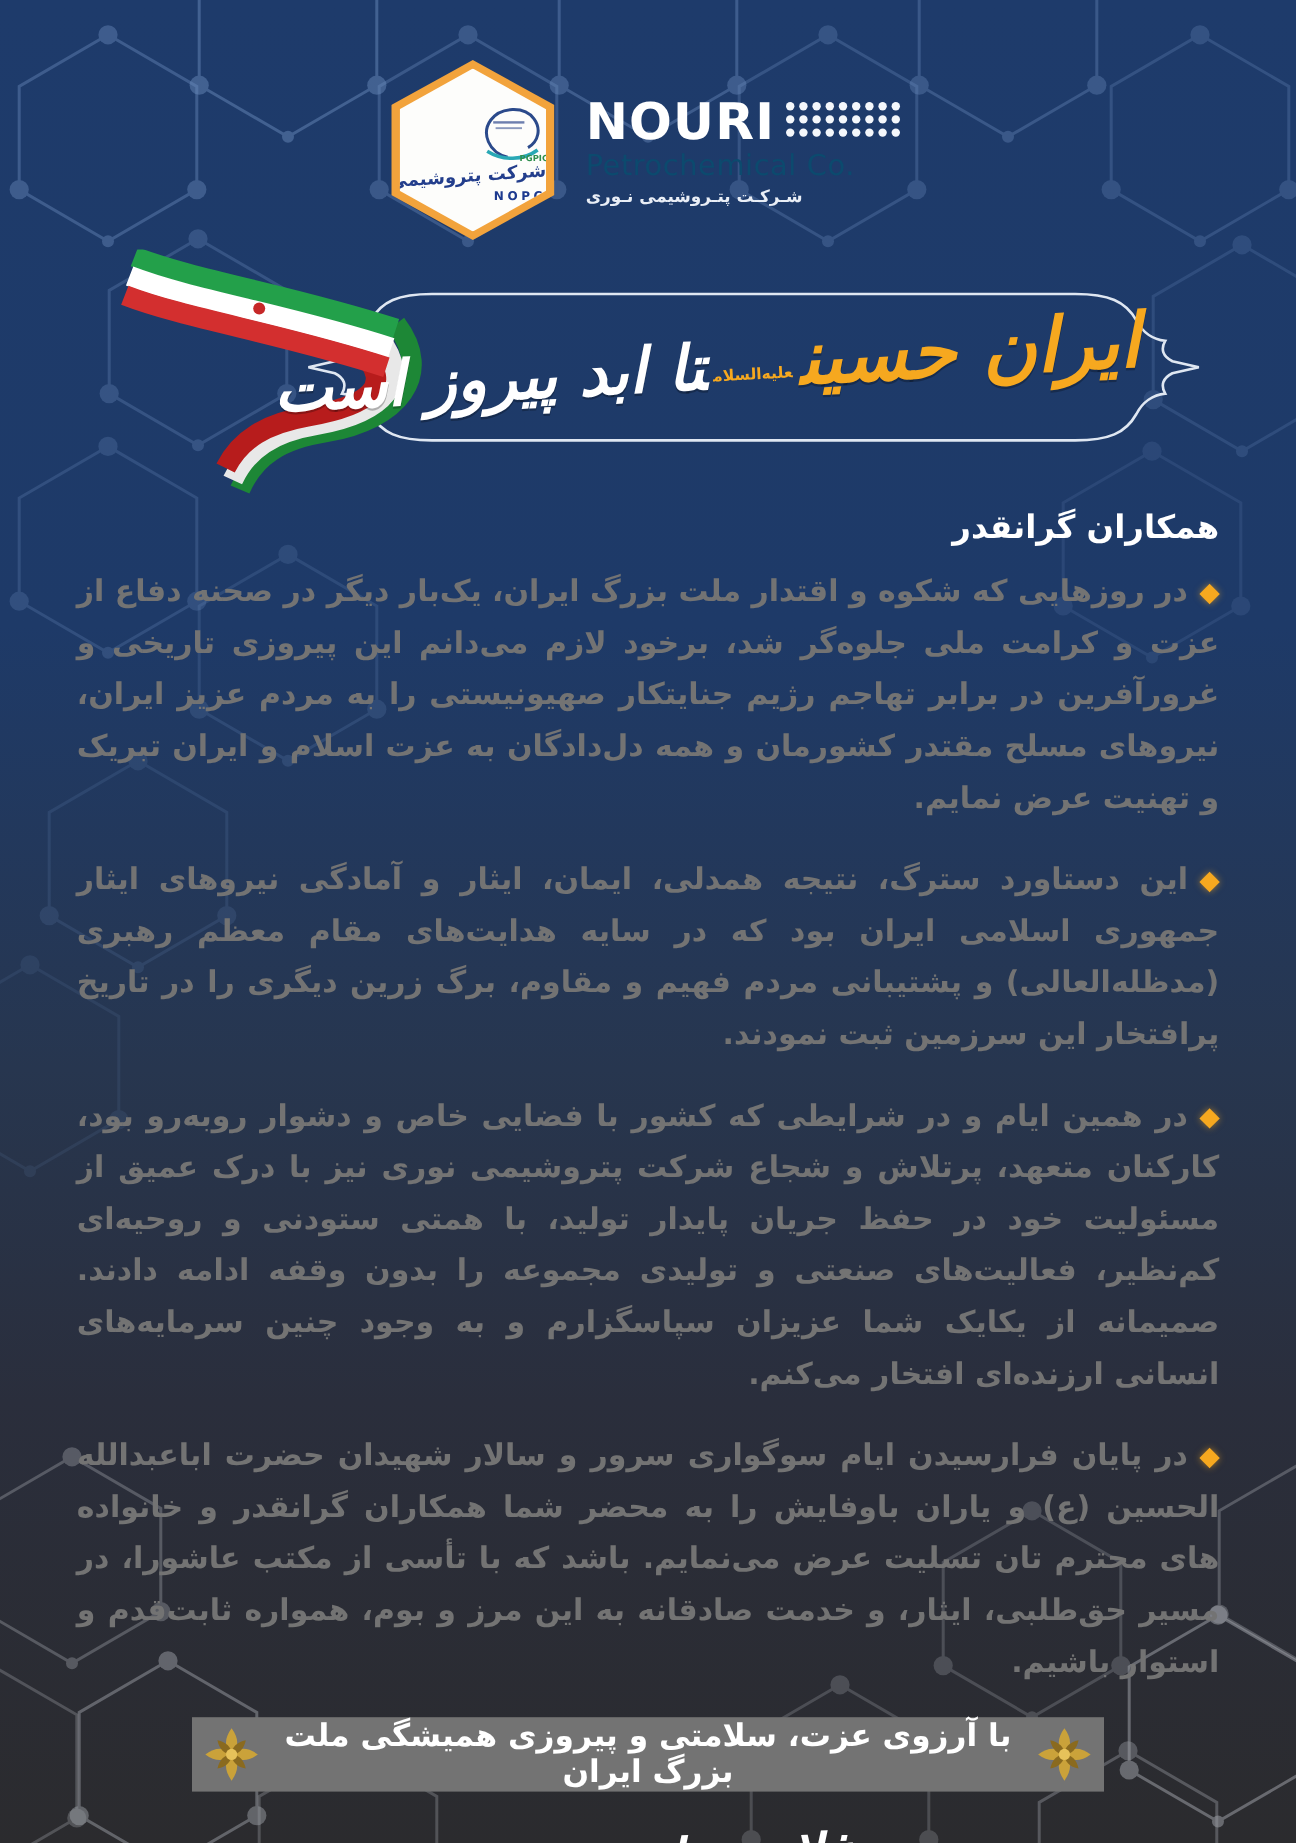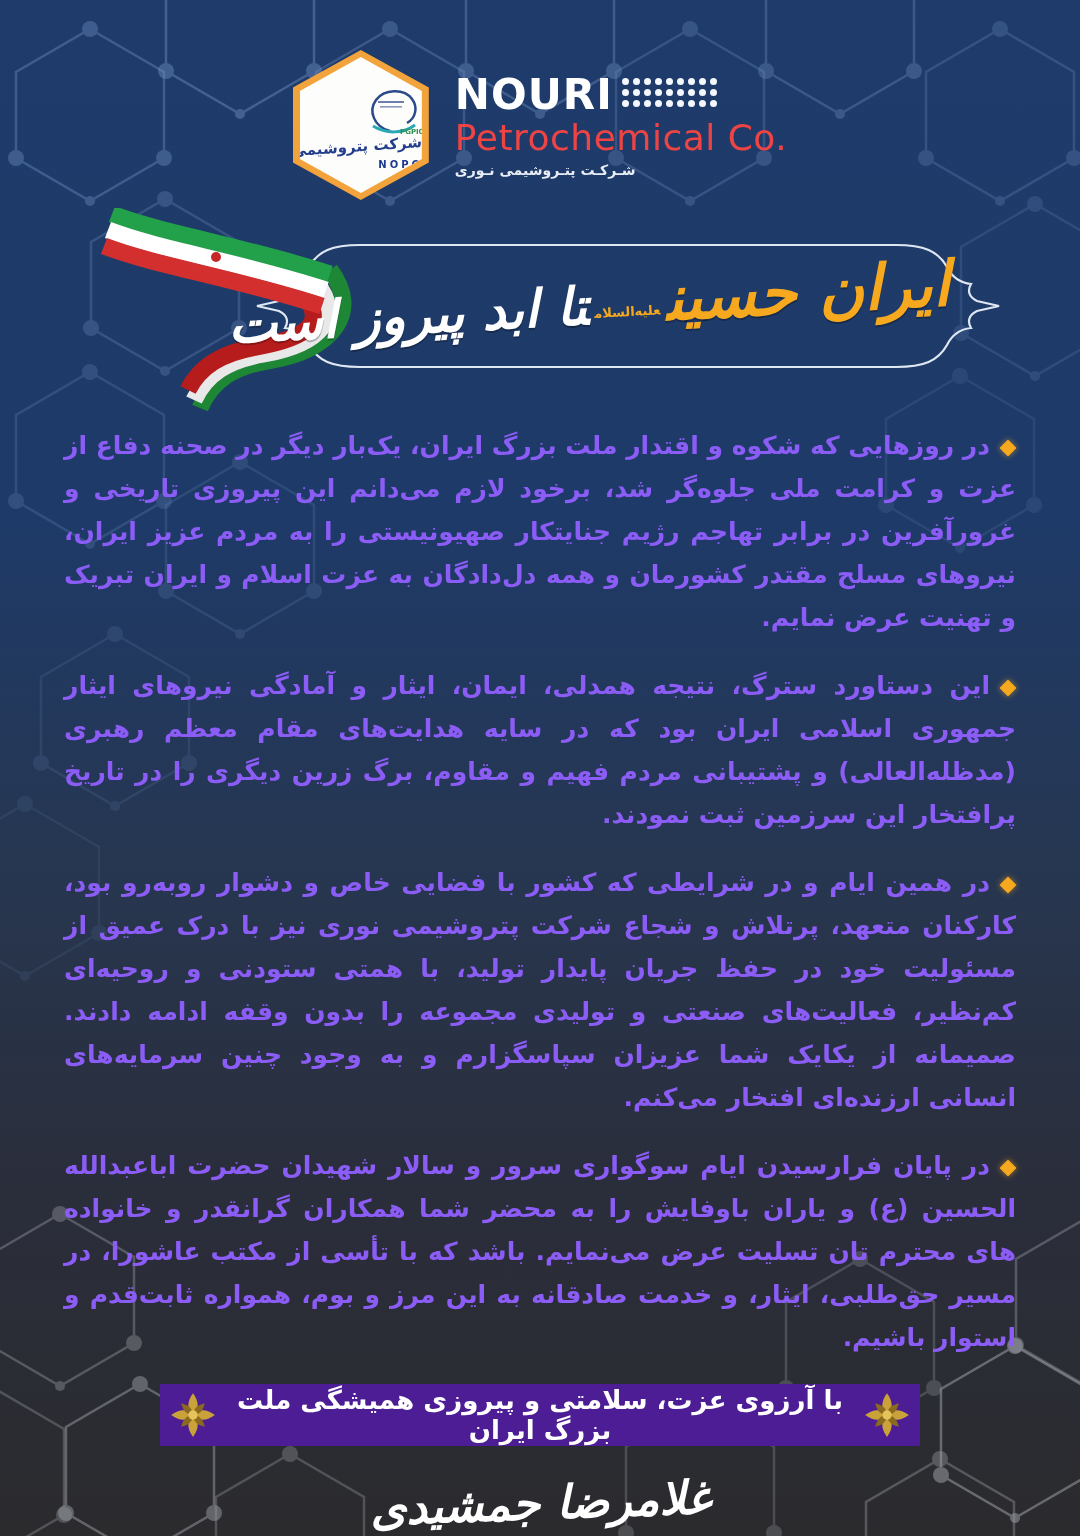--- a/index.html
+++ b/index.html
@@ -20,43 +20,43 @@
   .hex-inner { position:absolute; inset:7px; background:#fdfdfb; color:#233e8c;
     clip-path:polygon(50% 0,100% 25%,100% 75%,50% 100%,0 75%,0 25%);
     display:flex; flex-direction:column; align-items:flex-end; justify-content:center; gap:2px; padding-top:6px;}
   .badge-callig { font-size:15px; font-weight:700; color:#233e8c; direction:rtl; white-space:nowrap; transform:skewY(-4deg); }
   .badge-abbr { font-size:10px; font-weight:800; letter-spacing:3px; color:#1d3a8f; }
   .wordmark { display:flex; flex-direction:column; align-items:flex-start; line-height:1.12; }
   .brand-row { display:flex; align-items:center; gap:9px; }
   .brand-name { font-size:42px; font-weight:800; letter-spacing:1px; color:#fff; }
   .dots { display:grid; grid-template-columns:repeat(9,11px); grid-auto-rows:11px; }
   .dots span { width:7px; height:7px; border-radius:50%; background:#f4f7fb; }
-  .brand-sub { font-size:36px; font-weight:400; color:#ef4444; letter-spacing:.5px; }
+  .brand-sub { font-size:24px; font-weight:400; color:#0c4a6e; letter-spacing:.5px; }
   .brand-fa { font-size:14px; font-weight:700; color:#e9eef6; direction:rtl; margin-top:5px; letter-spacing:.5px; }
 
   
   .banner { position:relative; width:900px; margin:16px auto 0; height:196px; }
   .frame { position:absolute; right:-18px; top:20px; }
   .ribbon { position:absolute; left:4px; top:-8px; }
   .slogan { position:absolute; right:40px; top:48px; width:640px; text-align:center;
     direction:rtl; transform:rotate(-3deg); white-space:nowrap; }
   .slogan-first { font-size:62px; font-weight:800; color:#f6a81f; font-style:italic; text-shadow:0 2px 0 rgba(0,0,0,.25); }
   .slogan-hon { font-size:13px; color:#f6a81f; vertical-align:super; margin:0 6px; font-weight:700; }
   .slogan-rest { font-size:52px; font-weight:800; color:#ffffff; font-style:italic; text-shadow:0 2px 0 rgba(0,0,0,.25); }
 
   
   .letter { width:952px; margin:12px auto 0; direction:rtl; }
   .greeting { font-size:27px; font-weight:800; color:#fff; margin-bottom:16px; }
-  .letter p { font-size:25px; font-weight:700; line-height:43px; color:#8b5cf6;
+  .letter p { font-size:25px; font-weight:700; line-height:43px; color:#737373;
     text-align:justify; text-align-last:right; margin-bottom:25px; }
   .diamond { display:inline-block; width:12px; height:12px; background:#f6a81f;
     transform:rotate(45deg); margin-left:12px; margin-right:2px; box-shadow:0 0 6px rgba(246,168,31,.6); }
 
   
-  .band { width:760px; height:62px; margin:12px auto 0; background:#4c1d95;
+  .band { width:760px; height:62px; margin:12px auto 0; background:#737373;
     display:flex; align-items:center; justify-content:space-between; padding:0 8px; }
   .band-text { flex:1; text-align:center; direction:rtl; font-size:26px; font-weight:700; color:#ffffff; }
   .band-orn { flex:0 0 auto; }
 
   
   .sig { margin-top:30px; text-align:center; }
   .sig-name { font-family:"DejaVu Serif", serif; font-style:italic; font-weight:700;
     font-size:46px; color:#ffffff; direction:rtl; transform:rotate(-2deg); display:inline-block; }
 </style>
 </head>
@@ -177,20 +177,21 @@
       <path d="M 14 22 C 66 42 146 54 232 82" fill="none" stroke="#ffffff" stroke-width="17"></path>
       <path d="M 10 38 C 62 58 142 70 228 98" fill="none" stroke="#d32f2f" stroke-width="17"></path>
       <circle cx="122" cy="49" r="5" fill="#c62828"></circle>
     </svg>
     <div class="slogan">
       <span class="slogan-first">ایران حسین</span><span class="slogan-hon">علیه‌السلام</span><span class="slogan-rest">تا ابد پیروز است</span>
     </div>
   </section>
 
   <main class="letter">
+    <h2 class="greeting">همکاران گرانقدر</h2>
 
     <p>
       <span class="diamond"></span><span>در روزهایی که شکوه و اقتدار ملت بزرگ ایران، یک‌بار دیگر در صحنه دفاع از عزت و کرامت ملی جلوه‌گر شد، برخود لازم می‌دانم این پیروزی تاریخی و غرورآفرین در برابر تهاجم رژیم جنایتکار صهیونیستی را به مردم عزیز ایران، نیروهای مسلح مقتدر کشورمان و همه دل‌دادگان به عزت اسلام و ایران تبریک و تهنیت عرض نمایم.</span>
     </p>
     <p>
       <span class="diamond"></span><span>این دستاورد سترگ، نتیجه همدلی، ایمان، ایثار و آمادگی نیروهای ایثار جمهوری اسلامی ایران بود که در سایه هدایت‌های مقام معظم رهبری (مدظله‌العالی) و پشتیبانی مردم فهیم و مقاوم، برگ زرین دیگری را در تاریخ پرافتخار این سرزمین ثبت نمودند.</span>
     </p>
     <p>
       <span class="diamond"></span><span>در همین ایام و در شرایطی که کشور با فضایی خاص و دشوار روبه‌رو بود، کارکنان متعهد، پرتلاش و شجاع شرکت پتروشیمی نوری نیز با درک عمیق از مسئولیت خود در حفظ جریان پایدار تولید، با همتی ستودنی و روحیه‌ای کم‌نظیر، فعالیت‌های صنعتی و تولیدی مجموعه را بدون وقفه ادامه دادند. صمیمانه از یکایک شما عزیزان سپاسگزارم و به وجود چنین سرمایه‌های انسانی ارزنده‌ای افتخار می‌کنم.</span>
     </p>

